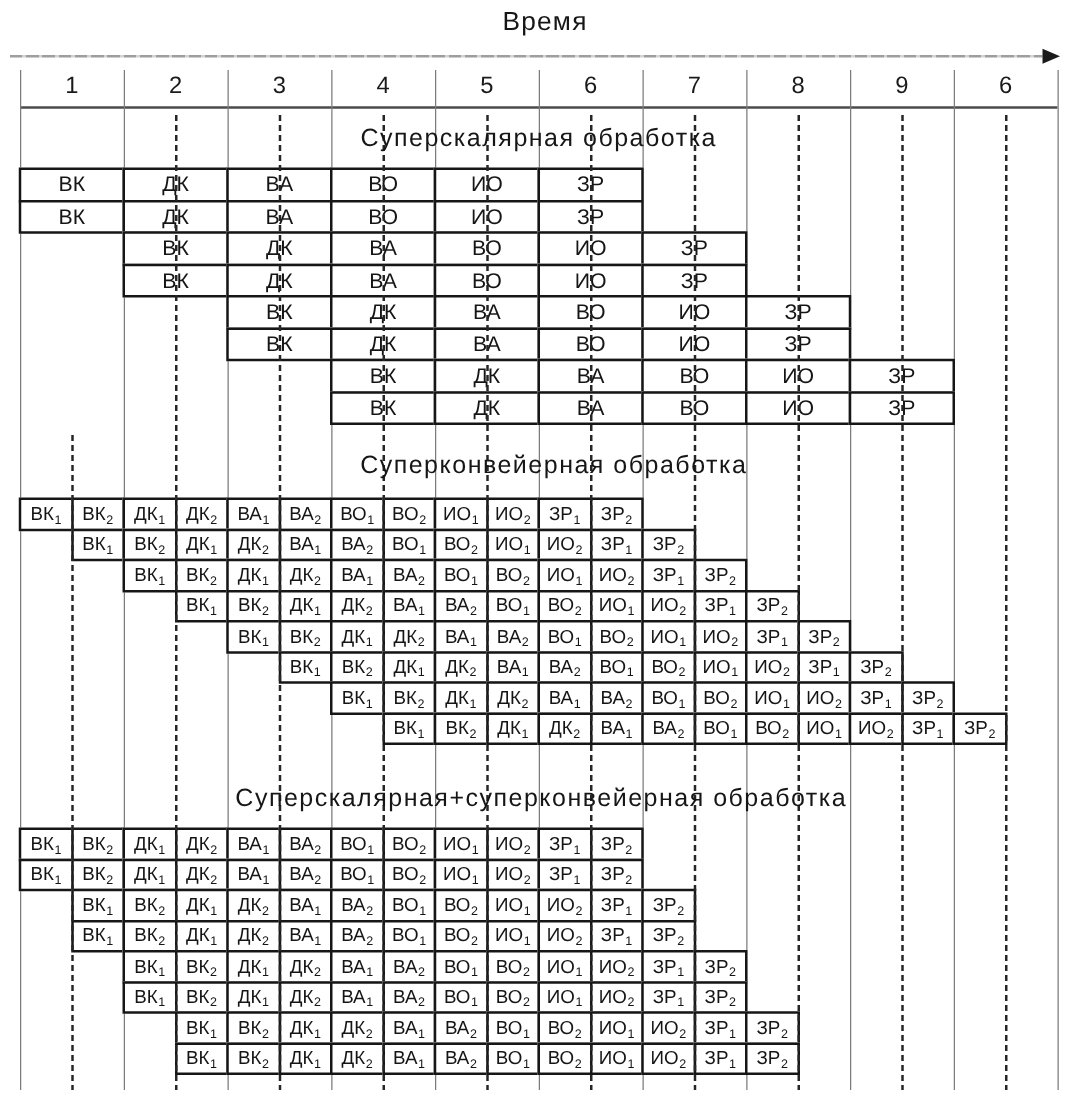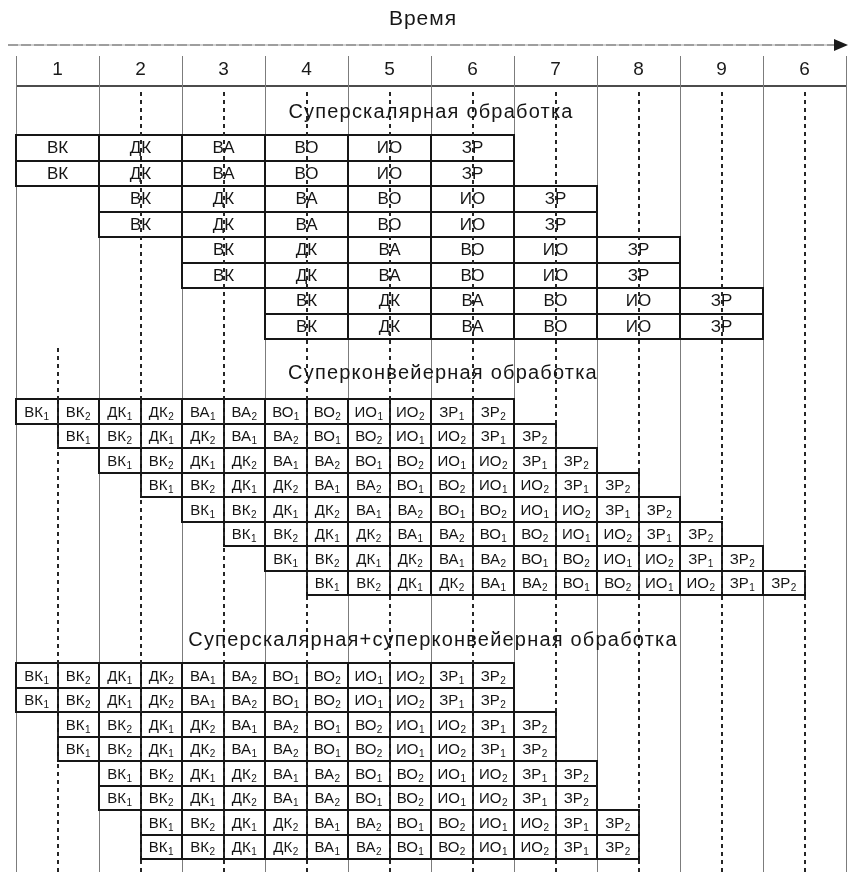--- a/index.html
+++ b/index.html
@@ -28,21 +28,21 @@
   .sec-0 .cell{font-size:17px;}
   .sec-1 .cell,.sec-2 .cell{font-size:15px;}
   .lab{display:inline-flex;align-items:baseline;}
   .sub{font-size:10px;transform:translateY(3px);margin-left:0.5px;}
   .sub:empty{display:none;}
 </style>
 </head>
 <body>
 
 <div id="figure">
-  <div class="axis-title" style="left:423px;top:6px">Время</div>
+  <div class="axis-title" style="left:436px;top:6px">Время</div>
   <div class="arrow-line" style="left:8px;top:44px;width:826px"></div>
   <div class="arrow-head" style="left:834px;top:39px"></div>
   <div class="rule" style="left:16px;top:85px;width:830px"></div>
   <div id="grid">
       <div class="vline" style="left: 16px; top: 56px; height: 816px;"></div>
       <div class="vline" style="left: 99px; top: 56px; height: 816px;"></div>
       <div class="vline" style="left: 182px; top: 56px; height: 816px;"></div>
       <div class="vline" style="left: 265px; top: 56px; height: 816px;"></div>
       <div class="vline" style="left: 348px; top: 56px; height: 816px;"></div>
       <div class="vline" style="left: 431px; top: 56px; height: 816px;"></div>

